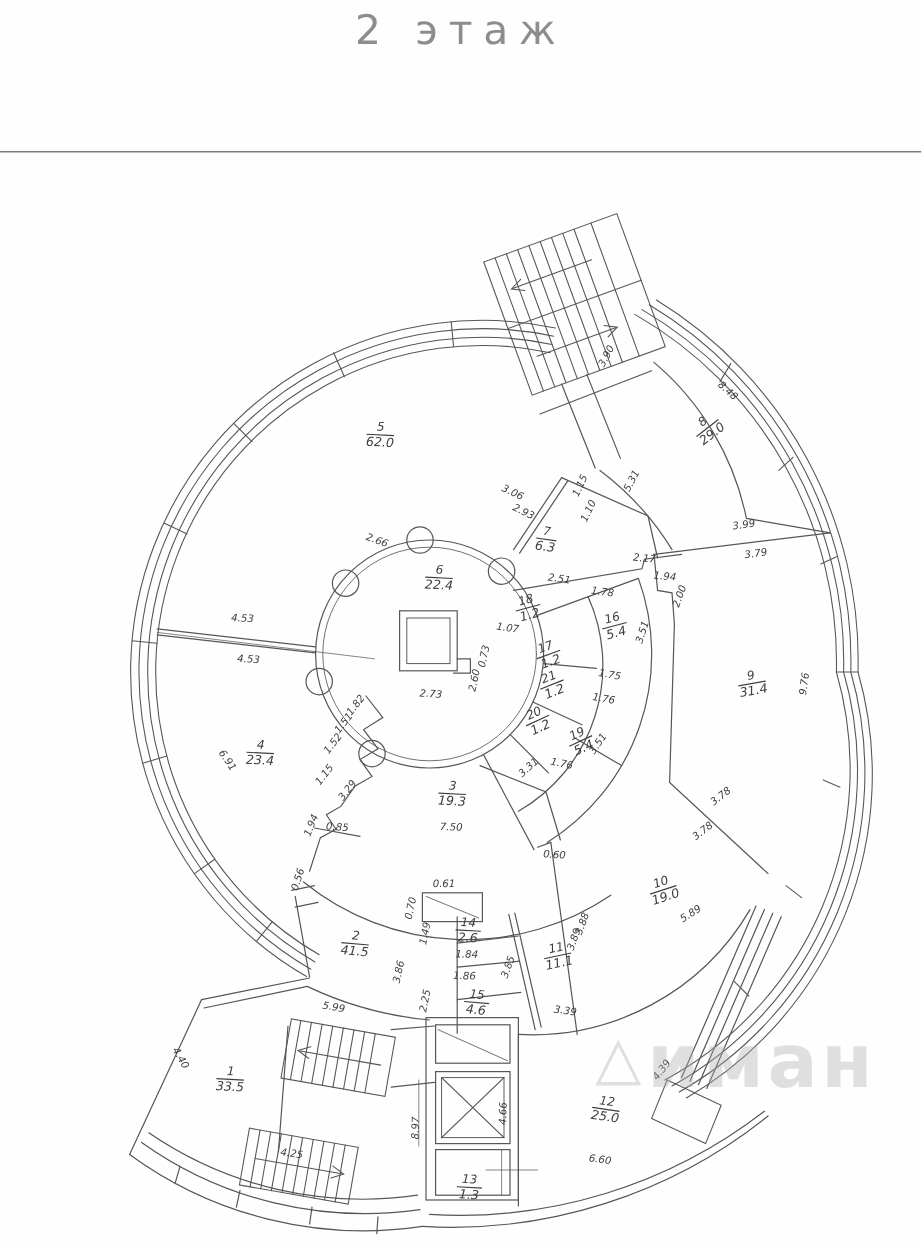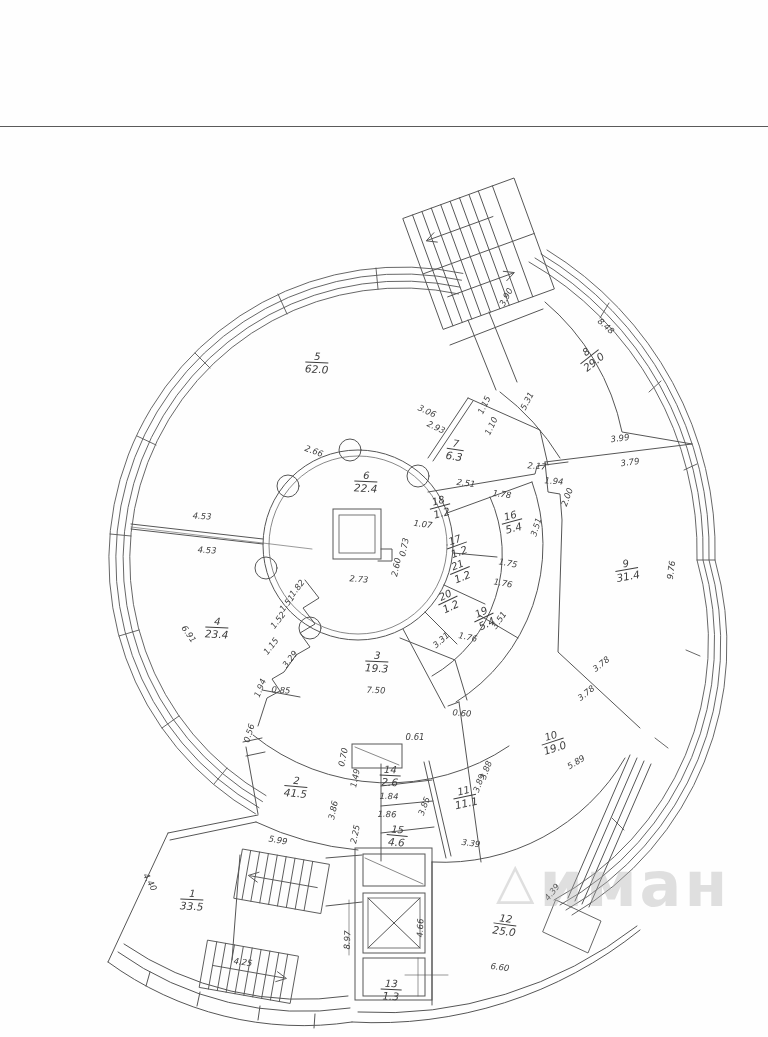--- a/index.html
+++ b/index.html
@@ -19,20 +19,21 @@
              font-size:8.5px;font-style:italic;color:#3e3e3e;white-space:nowrap;}
   .watermark{position:absolute;left:496px;top:848px;width:280px;
              font-size:62px;font-weight:bold;color:#aeaeae;opacity:.38;
              letter-spacing:3px;white-space:nowrap;}
   .watermark .wm-logo{font-size:50px;vertical-align:8px;margin-right:2px;}
 </style>
 </head>
 <body>
 
 <div class="page">
+  <div class="title">2 этаж</div>
   <div class="rule"></div>
 
   <svg class="plan-svg" width="768" height="1037" viewBox="0 0 768 1037">
     <g stroke="#565656" fill="none" stroke-width="1" stroke-linecap="round">
 
       <g stroke-width="0.9">
         <path d="M458.6,293.9 A272,272 0 0 0 266,795.6"></path>
         <path d="M460,287.1 A279,279 0 0 0 262.5,801.6"></path>
         <path d="M461.5,280.2 A286,286 0 0 0 259,807.7"></path>
         <path d="M462.9,273.4 A293,293 0 0 0 255.5,813.8"></path>
@@ -334,21 +335,21 @@
       <div class="dim-label" style="left: 287px; top: 603px; --r: -52deg;">1.51</div>
       <div class="dim-label" style="left: 278px; top: 620px; --r: -52deg;">1.52</div>
       <div class="dim-label" style="left: 271px; top: 646px; --r: -52deg;">1.15</div>
       <div class="dim-label" style="left: 290px; top: 659px; --r: -52deg;">3.29</div>
       <div class="dim-label" style="left: 260px; top: 688px; --r: -68deg;">1.94</div>
       <div class="dim-label" style="left: 281px; top: 690px; --r: 4deg;">0.85</div>
       <div class="dim-label" style="left: 249px; top: 733px; --r: -72deg;">0.56</div>
       <div class="dim-label" style="left: 278px; top: 840px; --r: 10deg;">5.99</div>
       <div class="dim-label" style="left: 150px; top: 882px; --r: 60deg;">4.40</div>
       <div class="dim-label" style="left: 243px; top: 962px; --r: 8deg;">4.25</div>
-      <div class="dim-label" style="left: 370px; top: 737px; margin-left: 45px; --r: 0deg;">0.61</div>
+      <div class="dim-label" style="left: 370px; top: 737px; --r: 0deg;">0.61</div>
       <div class="dim-label" style="left: 343px; top: 757px; --r: -78deg;">0.70</div>
       <div class="dim-label" style="left: 355px; top: 778px; --r: -78deg;">1.49</div>
       <div class="dim-label" style="left: 333px; top: 810px; --r: -78deg;">3.86</div>
       <div class="dim-label" style="left: 355px; top: 834px; --r: -78deg;">2.25</div>
       <div class="dim-label" style="left: 389px; top: 796px; --r: 2deg;">1.84</div>
       <div class="dim-label" style="left: 387px; top: 814px; --r: 2deg;">1.86</div>
       <div class="dim-label" style="left: 424px; top: 806px; --r: -70deg;">3.85</div>
       <div class="dim-label" style="left: 486px; top: 770px; --r: -70deg;">3.88</div>
       <div class="dim-label" style="left: 479px; top: 783px; --r: -70deg;">3.89</div>
       <div class="dim-label" style="left: 471px; top: 843px; --r: 8deg;">3.39</div>

